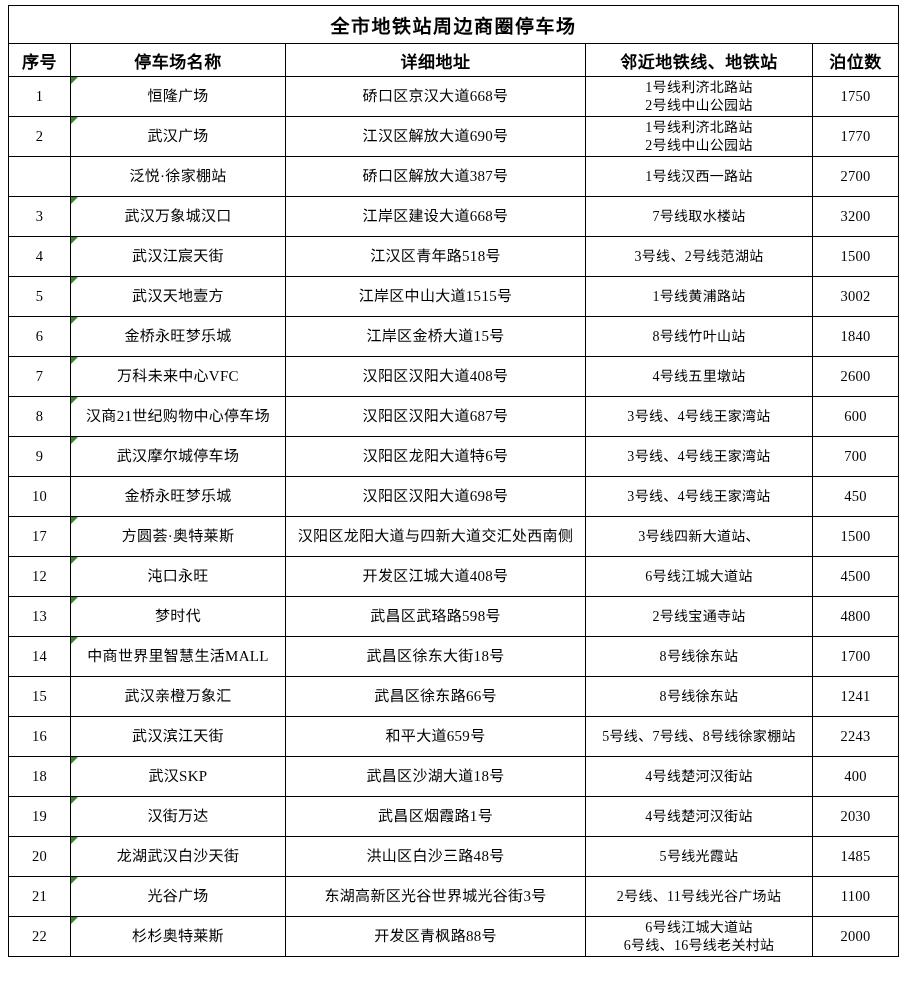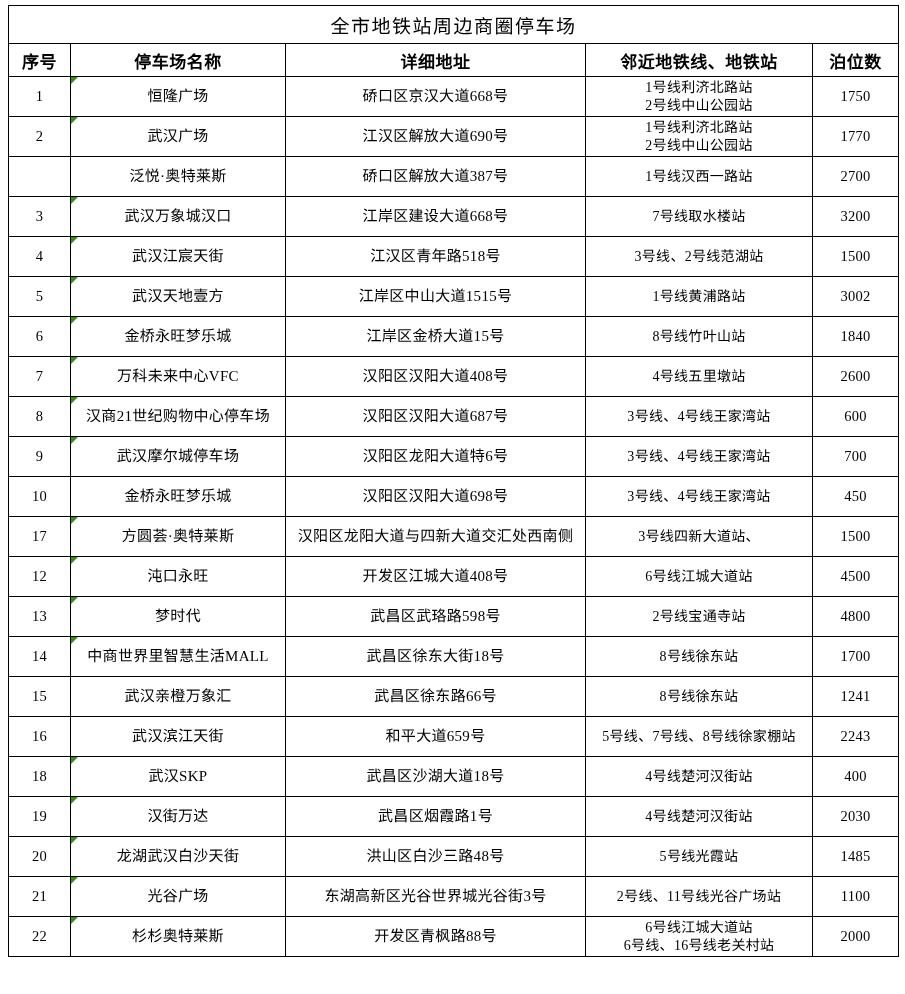--- a/index.html
+++ b/index.html
@@ -38,21 +38,21 @@
   table.parking-table col.c-addr  { width: 300px; }
   table.parking-table col.c-metro { width: 227px; }
   table.parking-table col.c-slots { width: 86px; }
 
   .title-row td {
     border: 1.6px solid #000000;
     height: 37px;
     text-align: center;
     vertical-align: middle;
     font-size: 19px;
-    font-weight: normal;
+    font-weight: bold;
     letter-spacing: 1.5px;
     padding: 0;
   }
 
   thead.head-row th {
     border: 1.6px solid #000000;
     height: 32px;
     text-align: center;
     vertical-align: middle;
     font-size: 17px;
@@ -144,21 +144,21 @@
           <td class="cell-name"><span class="comment-marker"></span><span>武汉广场</span></td>
           <td class="cell-addr">江汉区解放大道690号</td>
           <td class="cell-metro">
             <span class="metro-line">1号线利济北路站</span>
             <span class="metro-line">2号线中山公园站</span>
           </td>
           <td class="cell-slots">1770</td>
         </tr>
         <tr>
           <td class="cell-seq"></td>
-          <td class="cell-name"><span>泛悦·奥特莱斯</span></td>
+          <td class="cell-name"><span>泛悦·徐家棚站</span></td>
           <td class="cell-addr">硚口区解放大道387号</td>
           <td class="cell-metro">
             <span class="metro-line">1号线汉西一路站</span>
           </td>
           <td class="cell-slots">2700</td>
         </tr>
         <tr>
           <td class="cell-seq">3</td>
           <td class="cell-name"><span class="comment-marker"></span><span>武汉万象城汉口</span></td>
           <td class="cell-addr">江岸区建设大道668号</td>

